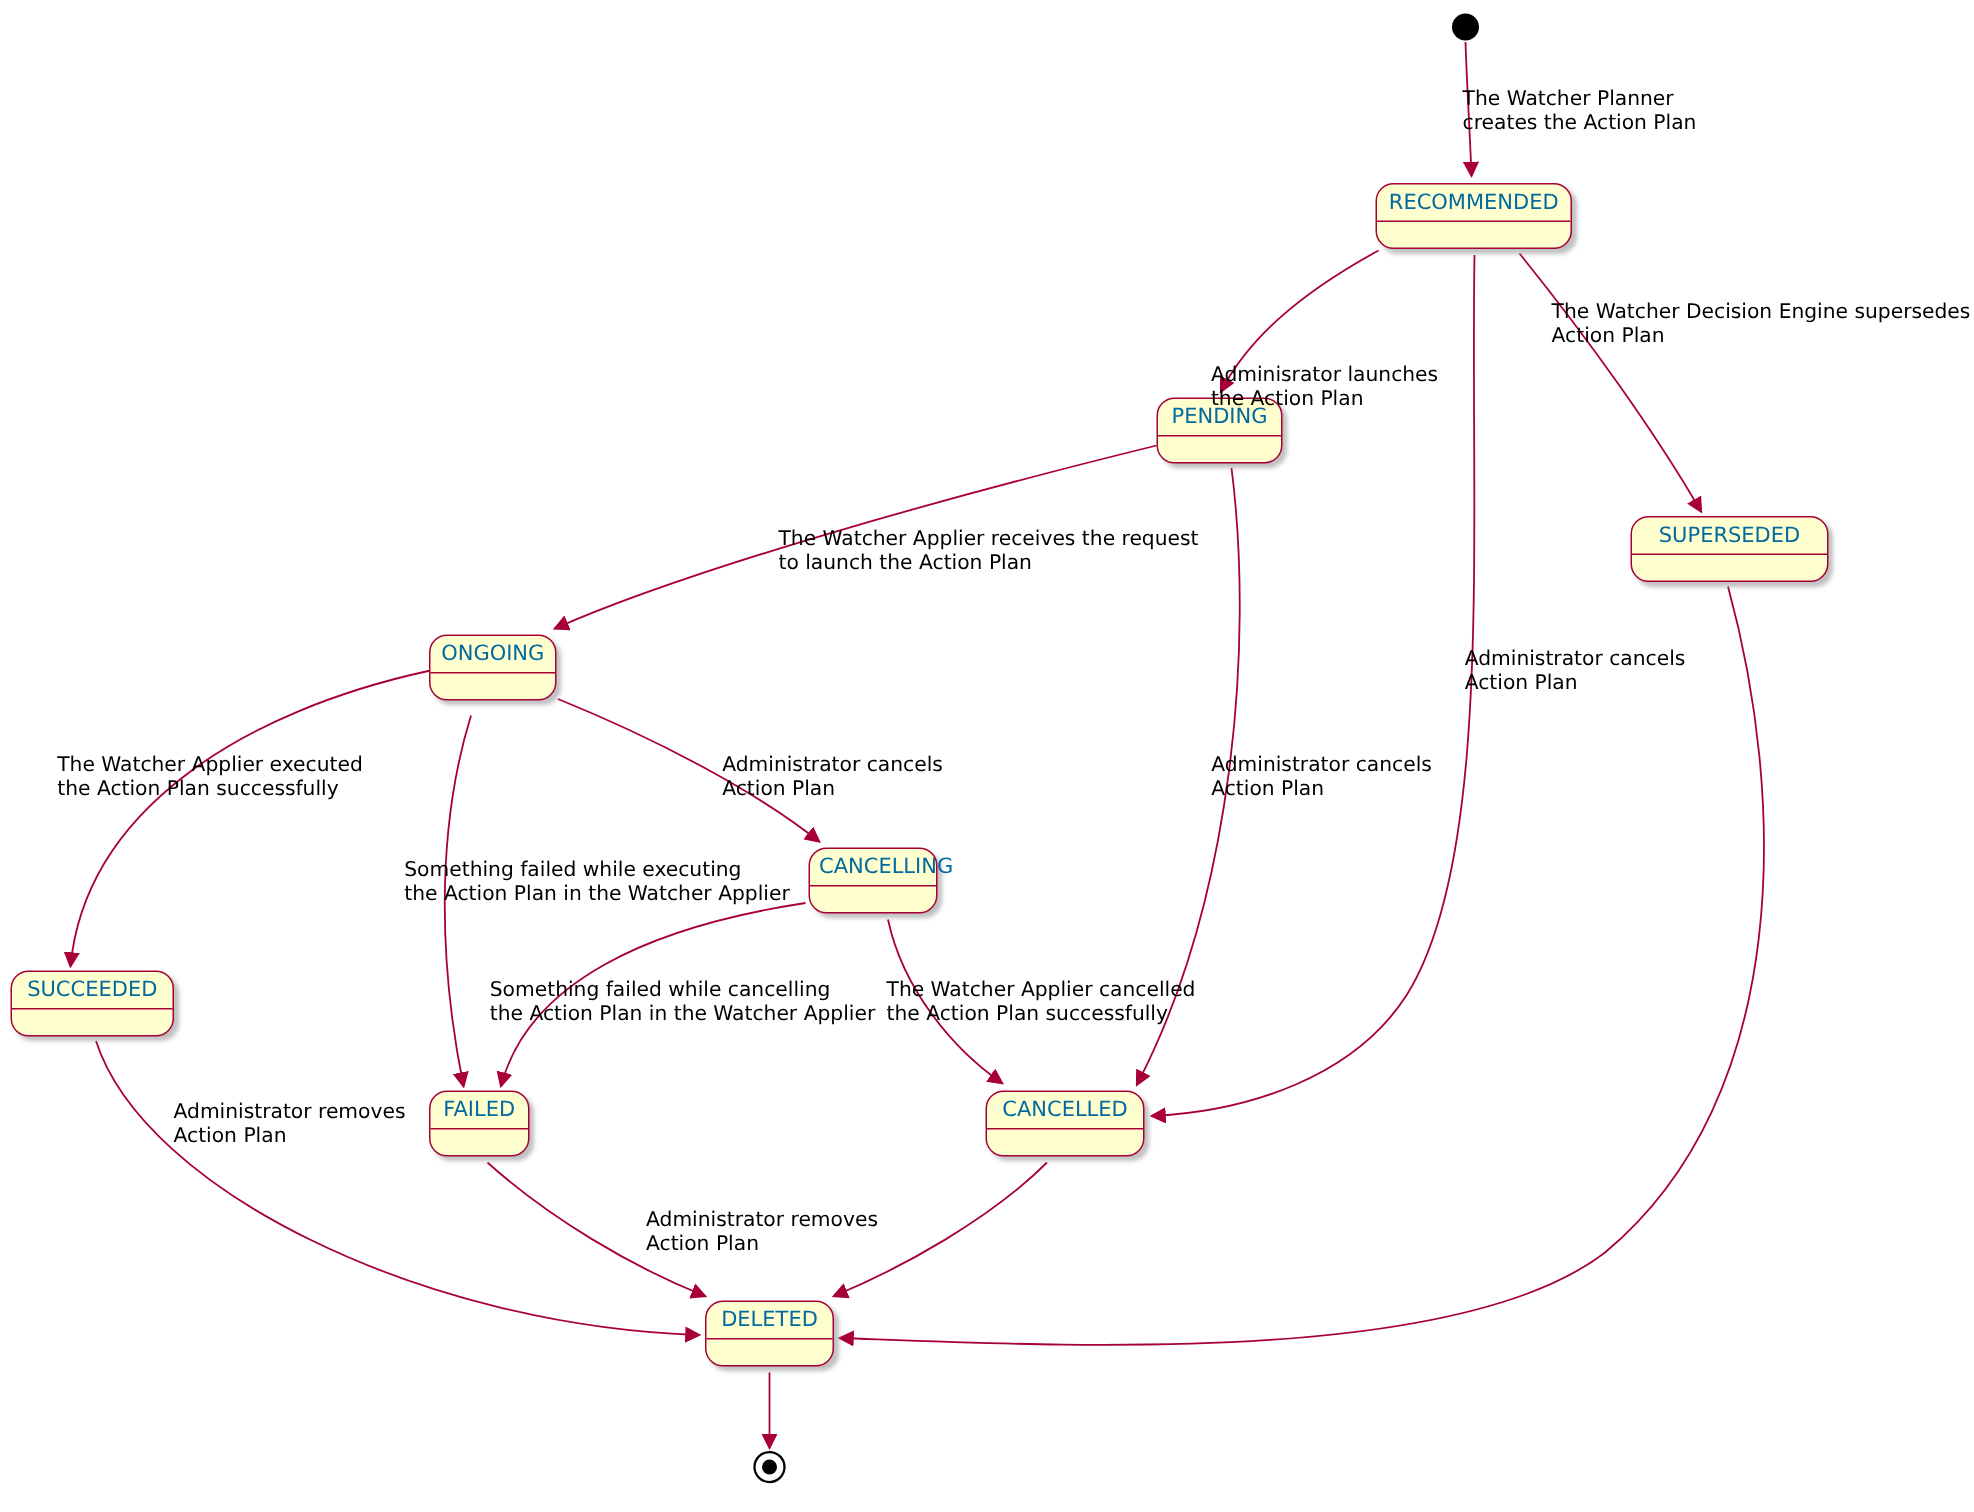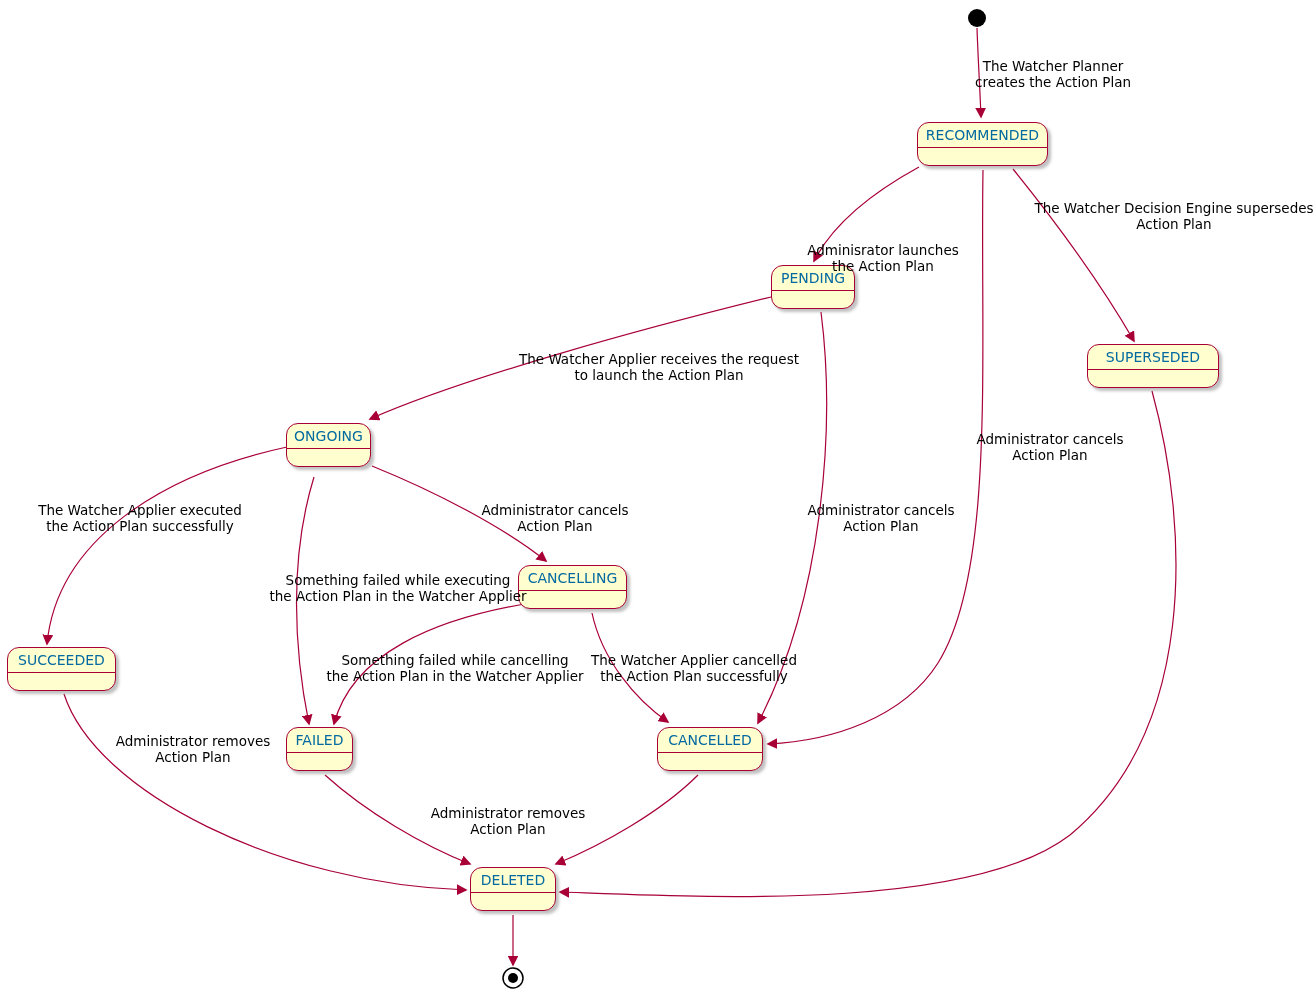--- a/index.html
+++ b/index.html
@@ -37,21 +37,20 @@
     line-height: 17px;
     border-bottom: 1.5px solid #a80036;
     white-space: nowrap;
   }
   .state-body {
     height: 17px;
   }
   .edge-label {
     position: absolute;
     transform: translateX(-50%);
-    text-align: center;
     font-size: 13.5px;
     line-height: 16px;
     color: #000000;
     white-space: nowrap;
   }
   .edge-label span { display: block; }
 </style>
 </head>
 <body>
 
@@ -98,21 +97,21 @@
     <div class="state-body"></div>
   </div>
   <div class="state" style="left:1087px; top:344px; width:132px;">
     <div class="state-title">SUPERSEDED</div>
     <div class="state-body"></div>
   </div>
   <div class="state" style="left:286px; top:423px; width:85px;">
     <div class="state-title">ONGOING</div>
     <div class="state-body"></div>
   </div>
-  <div class="state" style="left:518px; top:565px; width:109px;">
+  <div class="state" style="left:539px; top:565px; width:86px;">
     <div class="state-title">CANCELLING</div>
     <div class="state-body"></div>
   </div>
   <div class="state" style="left:7px; top:647px; width:109px;">
     <div class="state-title">SUCCEEDED</div>
     <div class="state-body"></div>
   </div>
   <div class="state" style="left:286px; top:727px; width:67px;">
     <div class="state-title">FAILED</div>
     <div class="state-body"></div>

